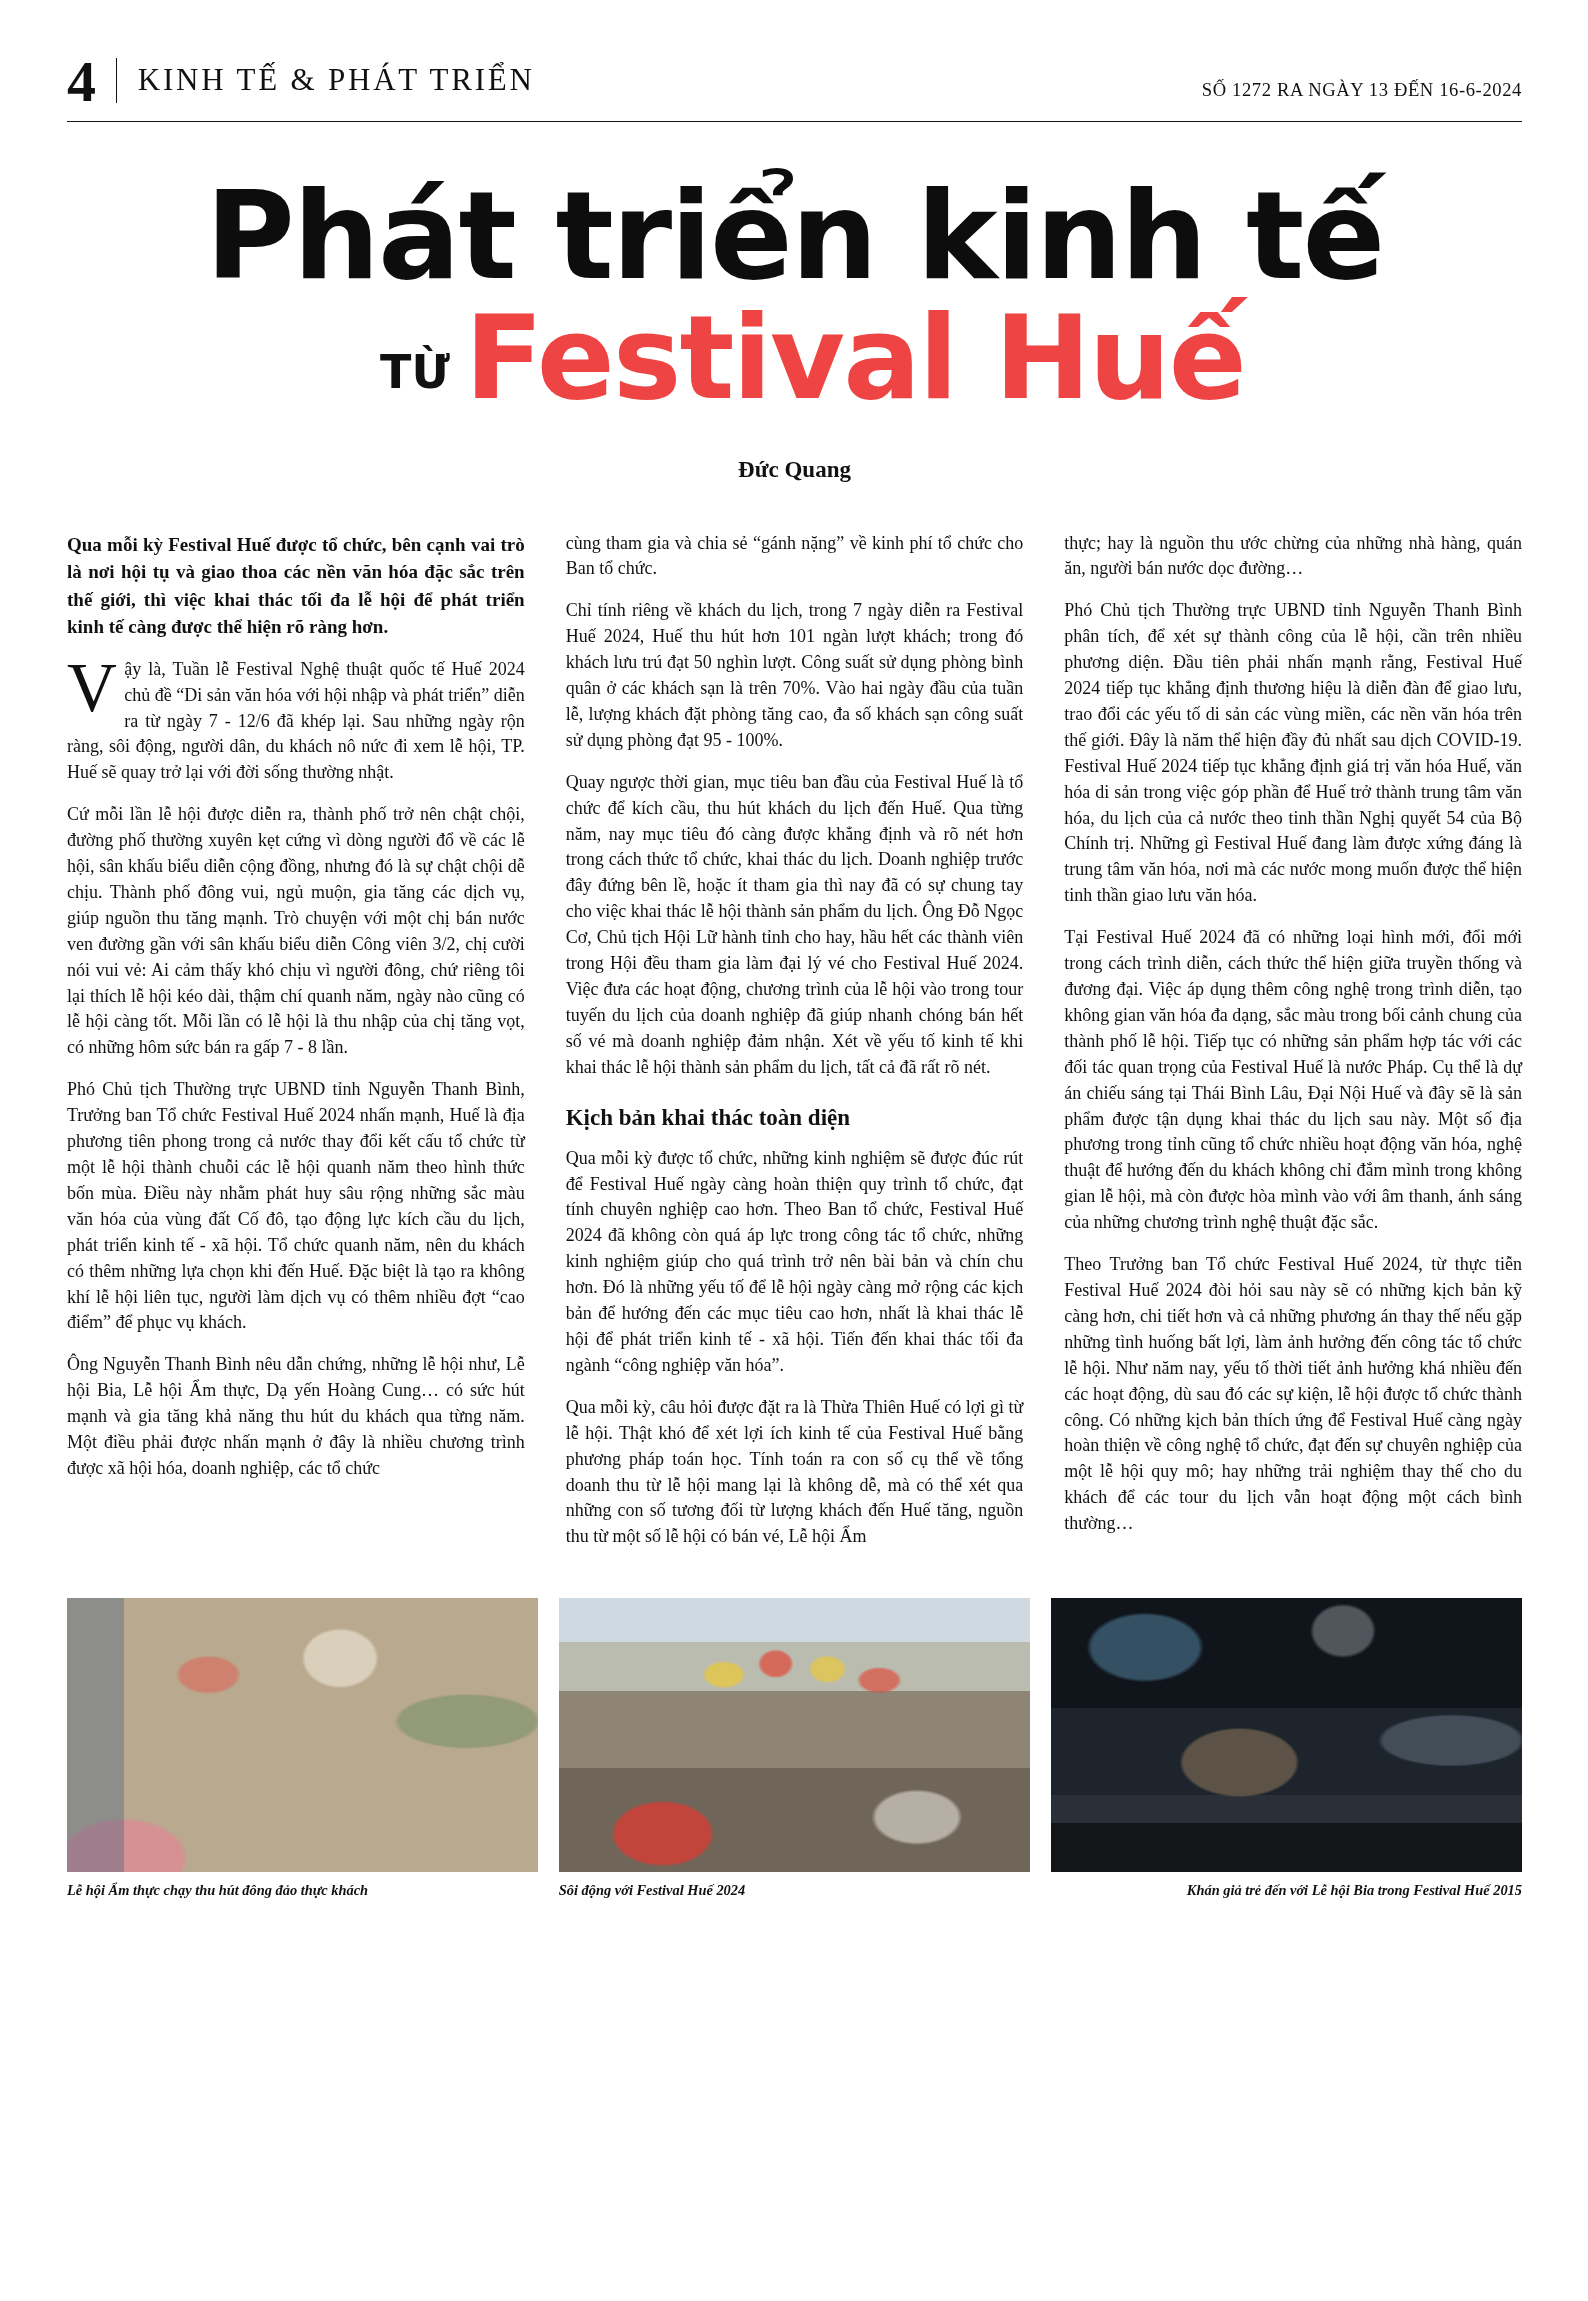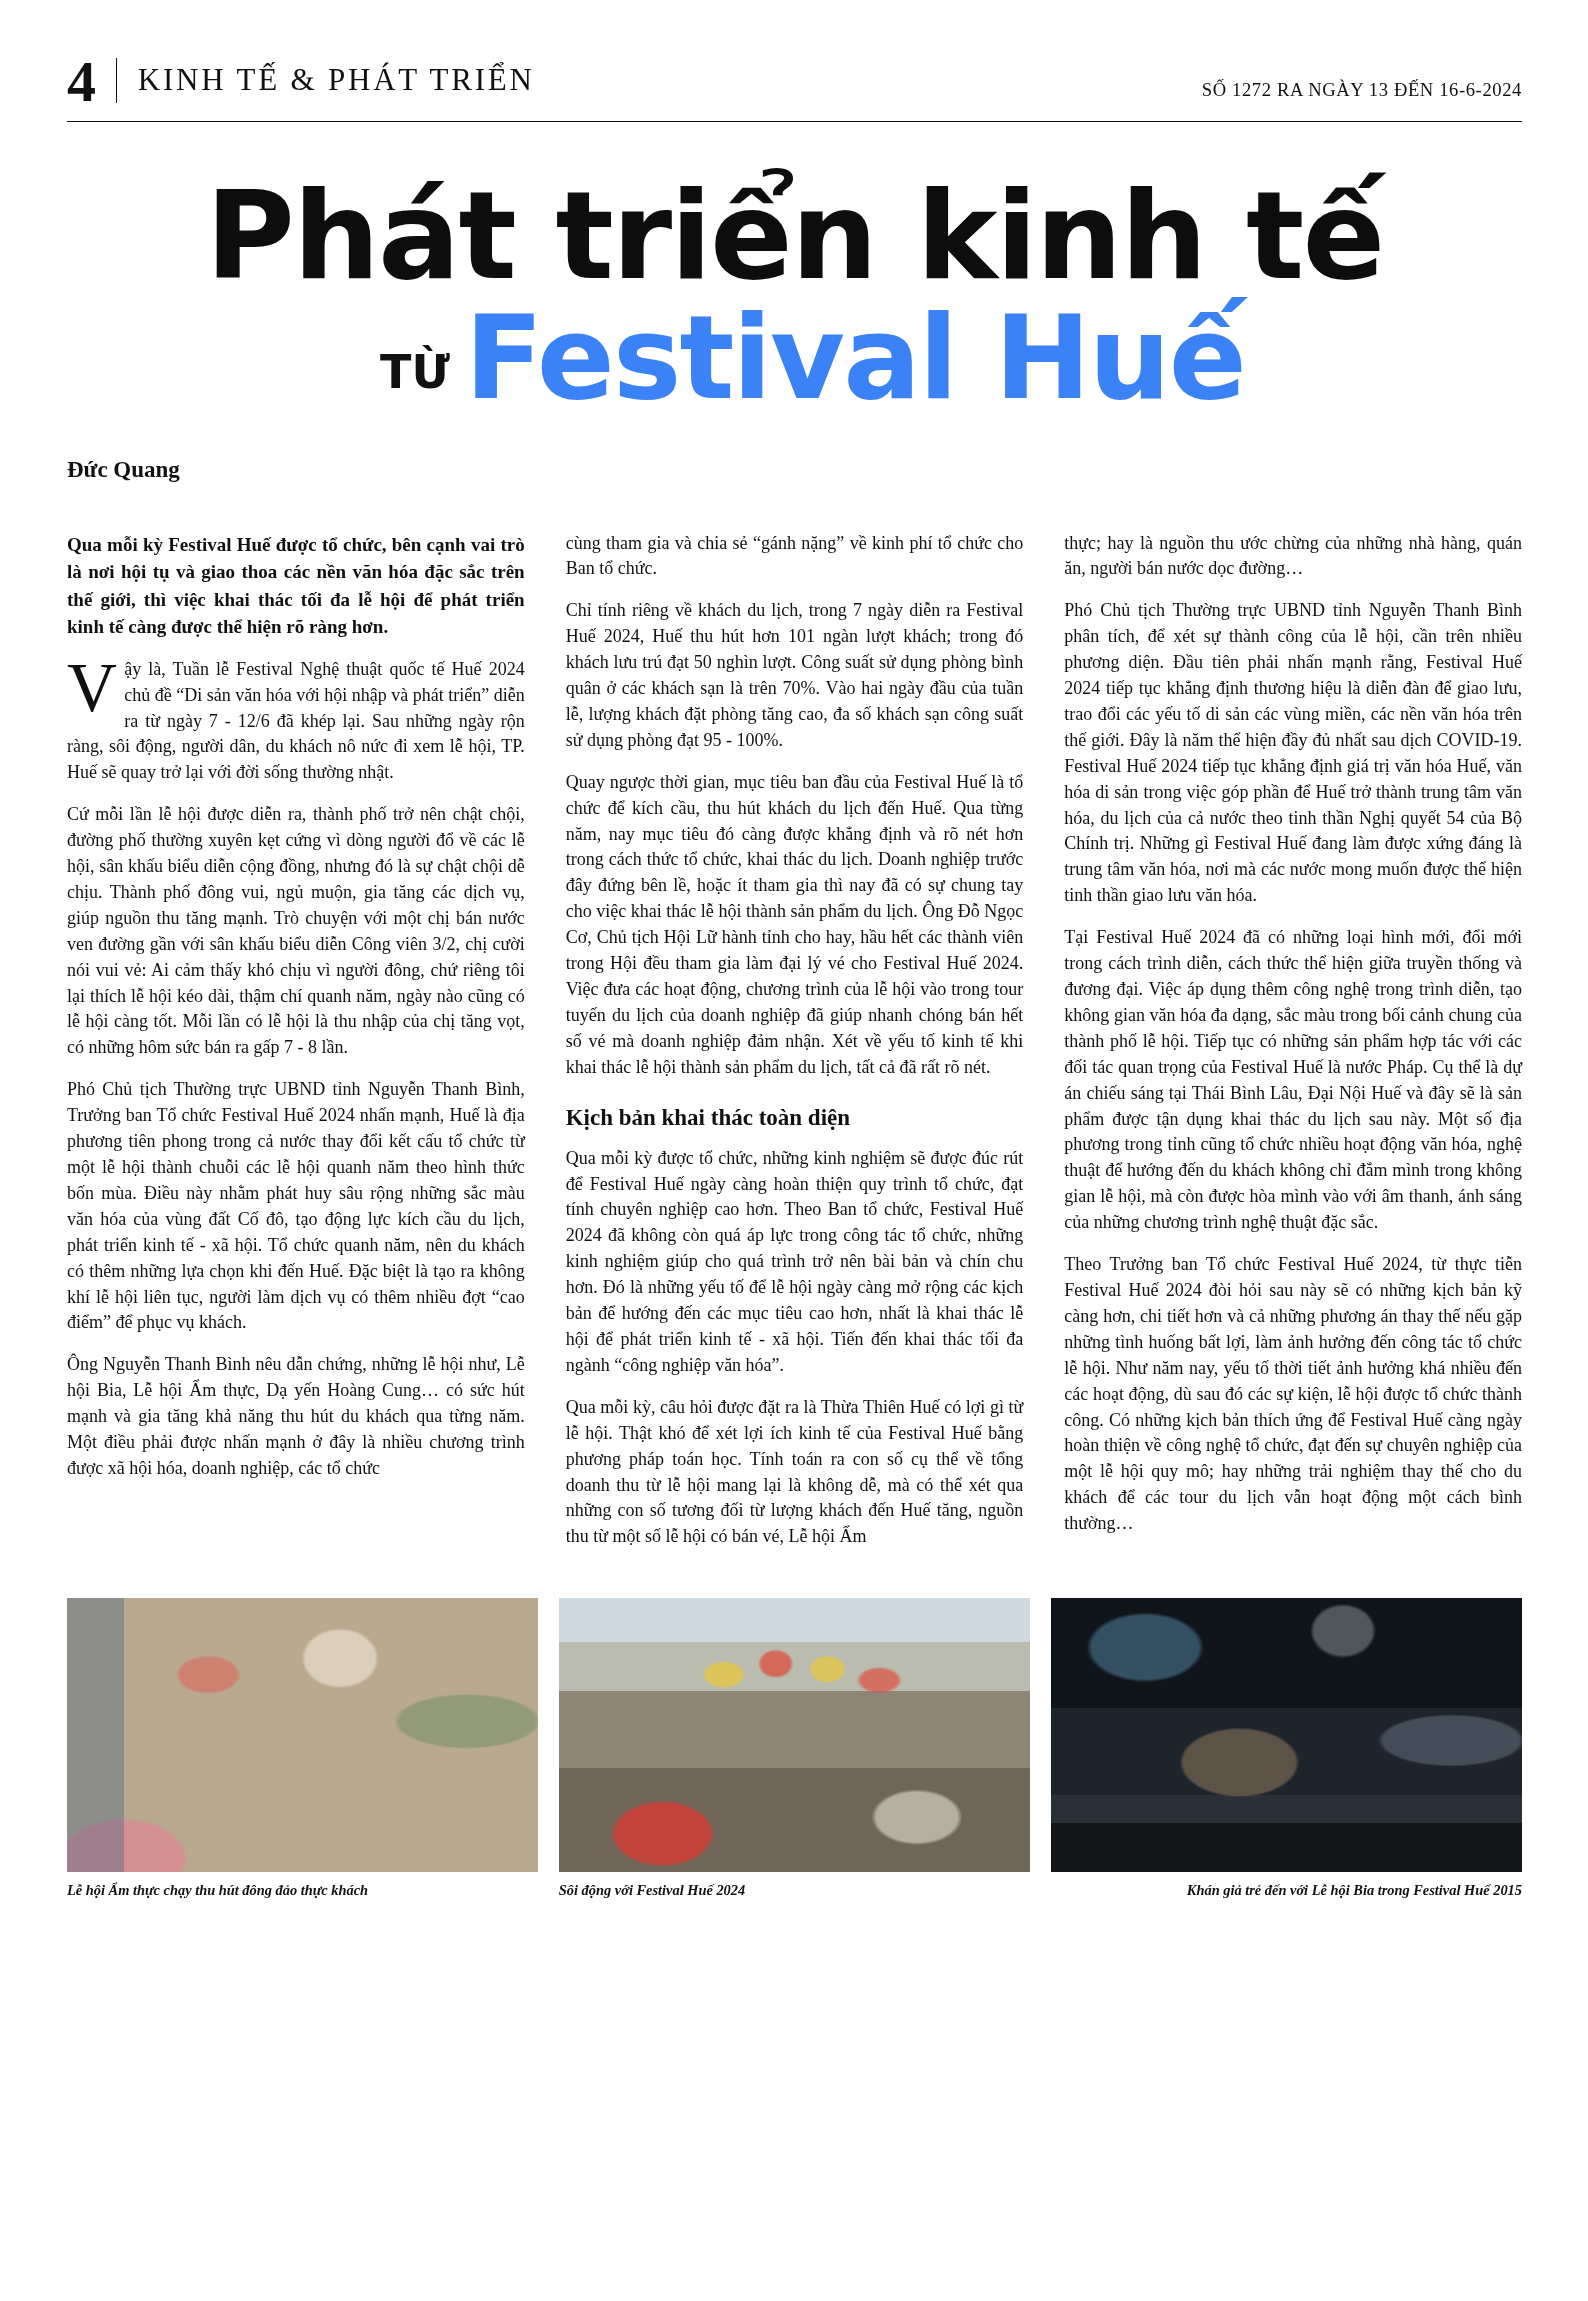--- a/index.html
+++ b/index.html
@@ -89,25 +89,25 @@
     margin-right: 15px;
     padding-bottom: 16.7px;
     letter-spacing: 0px;
     margin-left: 36px;
   }
   .headline-grey {
     font-family: "DejaVu Sans", sans-serif;
     font-weight: bold;
     font-size: 115px;
     line-height: 1.0;
-    color: #3b82f6;
+    color: #ef4444;
     letter-spacing: -1.9px;
   }
   .byline {
-    text-align: left;
+    text-align: center;
     margin-top: 41px;
     font-family: "Liberation Serif", serif;
     font-weight: bold;
     font-size: 23px;
   }
 
   
   .columns {
     display: flex;
     gap: 41px;

